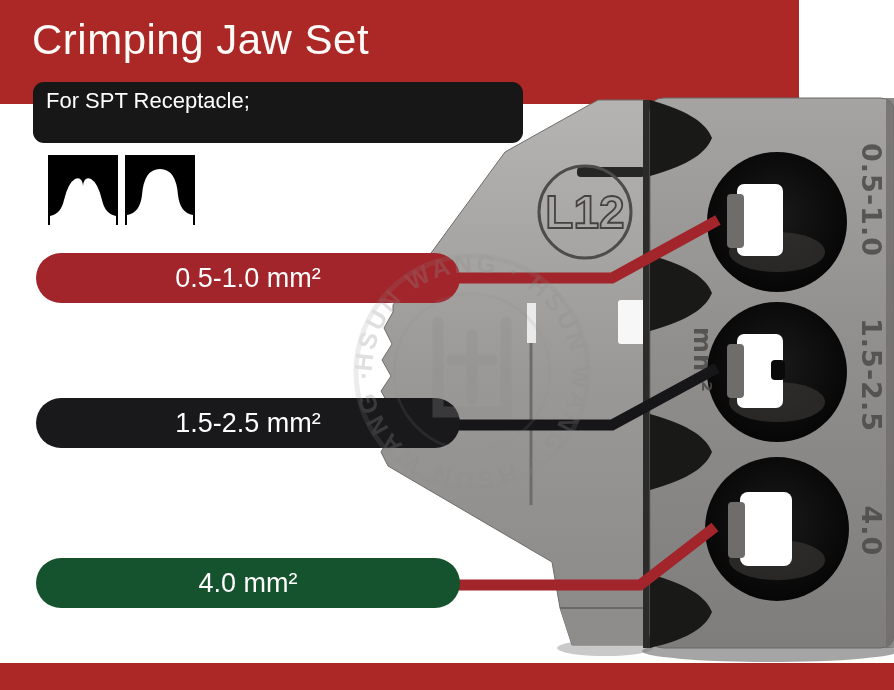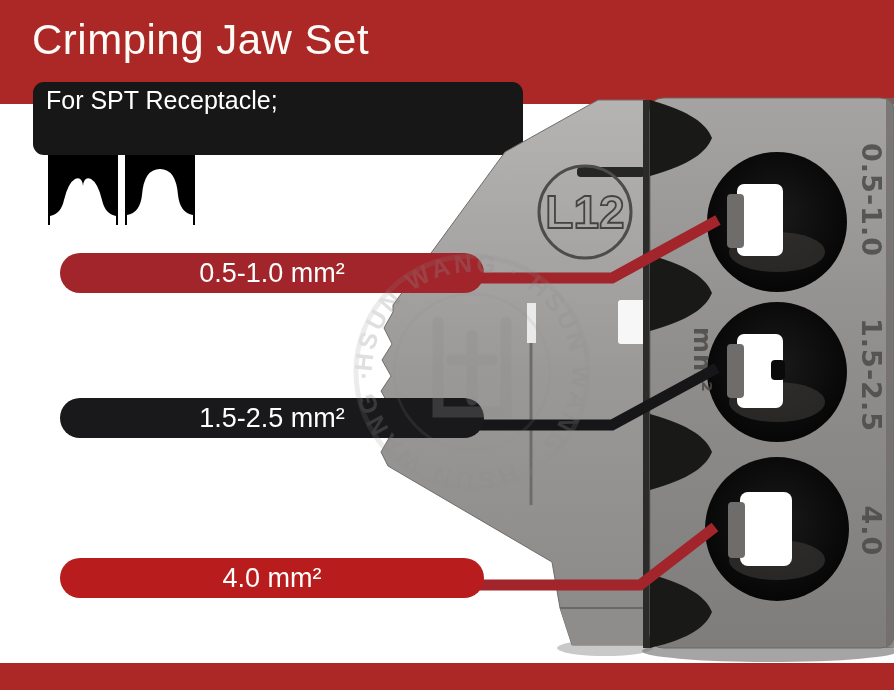--- a/index.html
+++ b/index.html
@@ -1,28 +1,28 @@
 <!DOCTYPE html>
 <html><head>
 <meta charset="utf-8">
 <style>
   html,body{margin:0;padding:0;}
   body{font-family:"Liberation Sans",sans-serif;background:#e8e8e8;}
   .page{position:relative;width:894px;height:690px;background:#ffffff;overflow:hidden;}
 
-  .header-band{position:absolute;left:0;top:0;width:894px;height:104px;background:#ab2826;}
+  .header-band{position:absolute;left:0;top:0;width:799px;height:104px;background:#ab2826;}
   .page-title{position:absolute;left:32px;top:16px;font-size:42px;color:#fdfbf7;letter-spacing:.5px;}
 
   .subtitle-box{position:absolute;left:33px;top:82px;width:471px;height:55px;background:#171717;
-    border-radius:11px;color:#fff;font-size:25px;line-height:29px;padding:4px 6px 14px 13px;}
+    border-radius:11px;color:#fff;font-size:22px;line-height:29px;padding:4px 6px 2px 13px;}
 
   .icon-row{position:absolute;left:48px;top:155px;display:flex;gap:7px;}
   .profile-icon{width:70px;height:70px;display:block;}
 
-  .pill{position:absolute;left:60px;width:424px;height:40px;border-radius:25px;
+  .pill{position:absolute;left:36px;width:424px;height:50px;border-radius:25px;
     display:flex;align-items:center;justify-content:center;color:#fff;font-size:27px;z-index:3;}
   .pill-1{top:253px;}
   .pill-2{top:398px;justify-content:center;}
   .pill-3{top:558px;}
 
   .jaw-svg{position:absolute;left:0;top:0;z-index:1;}
   .watermark-svg{position:absolute;left:0;top:0;z-index:4;pointer-events:none;}
 
   .footer-band{position:absolute;left:0;bottom:0;width:894px;height:27px;background:#ab2826;z-index:5;}
 
@@ -141,21 +141,21 @@
         Q55,58 68,60 L68,70 Z"></path>
     </svg>
   </div>
 
   <div class="pill pill-1" style="background:#a1252b;">
     <span>0.5-1.0 mm²</span>
   </div>
   <div class="pill pill-2" style="background:#19191b;">
     <span>1.5-2.5 mm²</span>
   </div>
-  <div class="pill pill-3" style="background:#b91c1c;">
+  <div class="pill pill-3" style="background:#14532d;">
     <span>4.0 mm²</span>
   </div>
 
   <svg class="watermark-svg" width="894" height="690" viewBox="0 0 894 690">
     <g opacity="0.28" fill="#8e8e8e" stroke="#8e8e8e">
       <defs>
         <path id="wmCircle" d="M372,372 a100,100 0 1 1 200,0 a100,100 0 1 1 -200,0" fill="none"></path>
       </defs>
       <circle cx="472" cy="372" r="116" fill="none" stroke-width="5" opacity="0.6"></circle>
       <circle cx="472" cy="372" r="78" fill="none" stroke-width="3" opacity="0.5"></circle>

